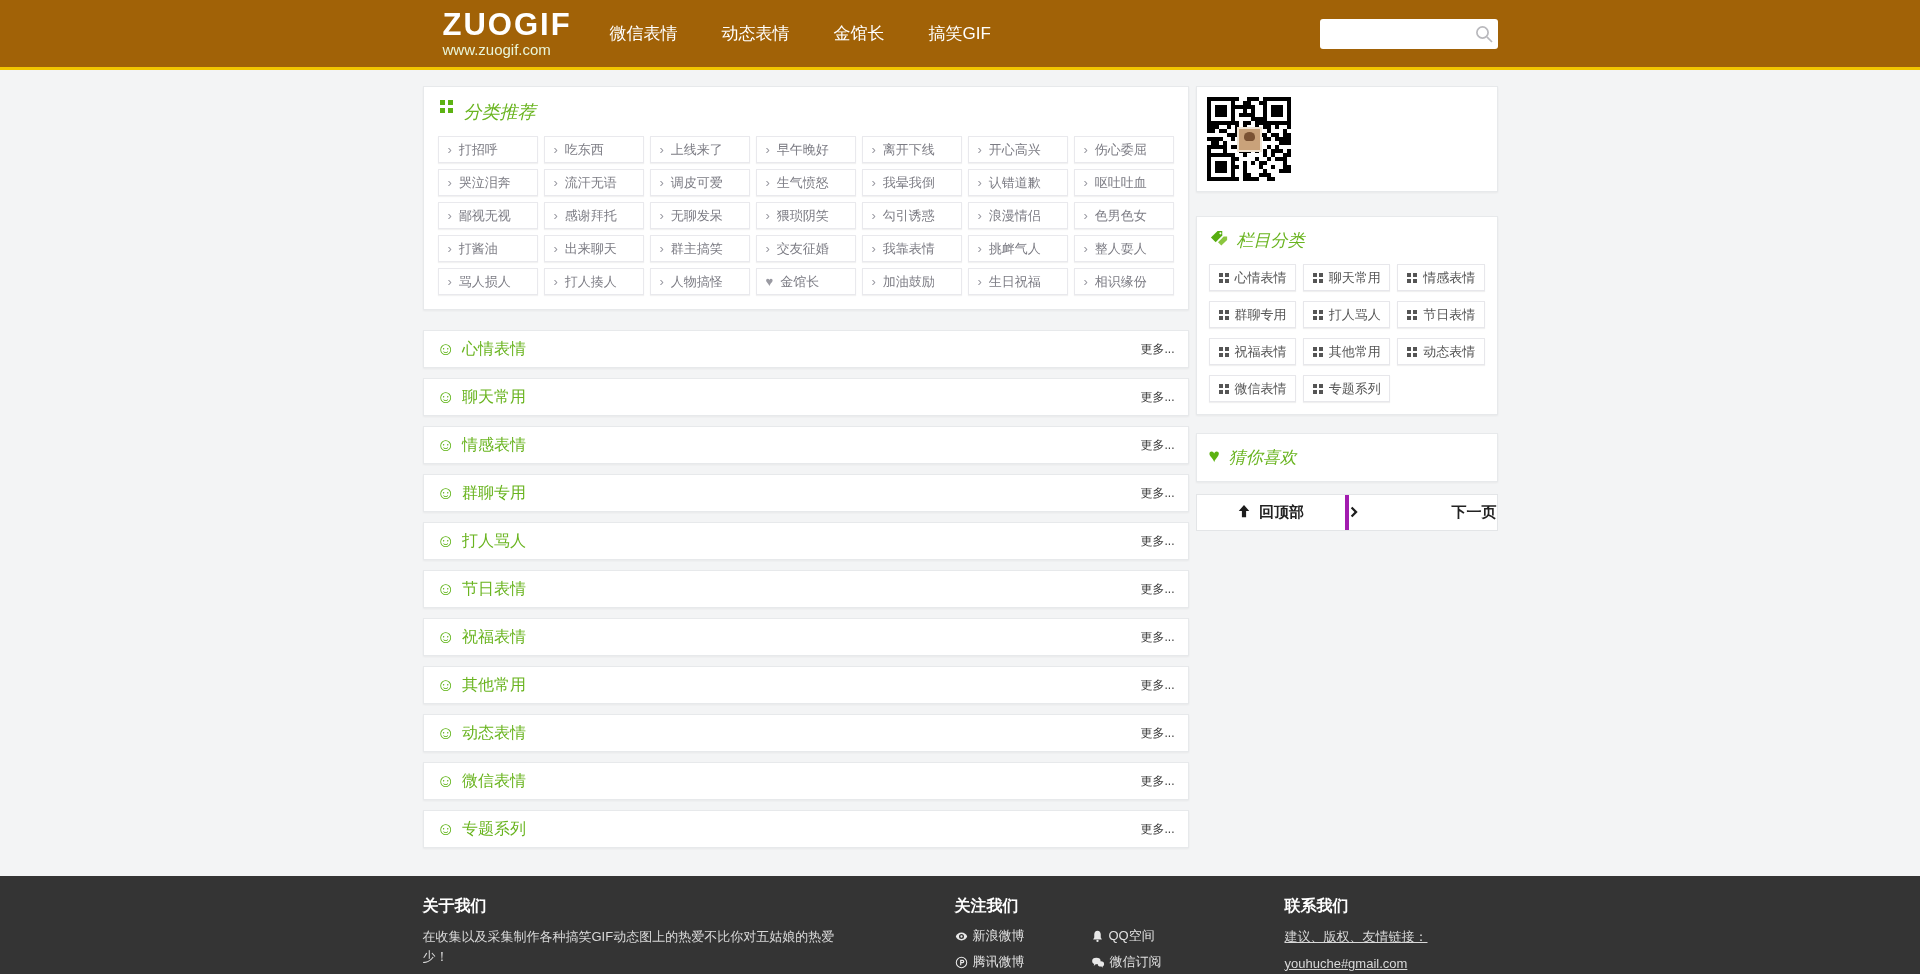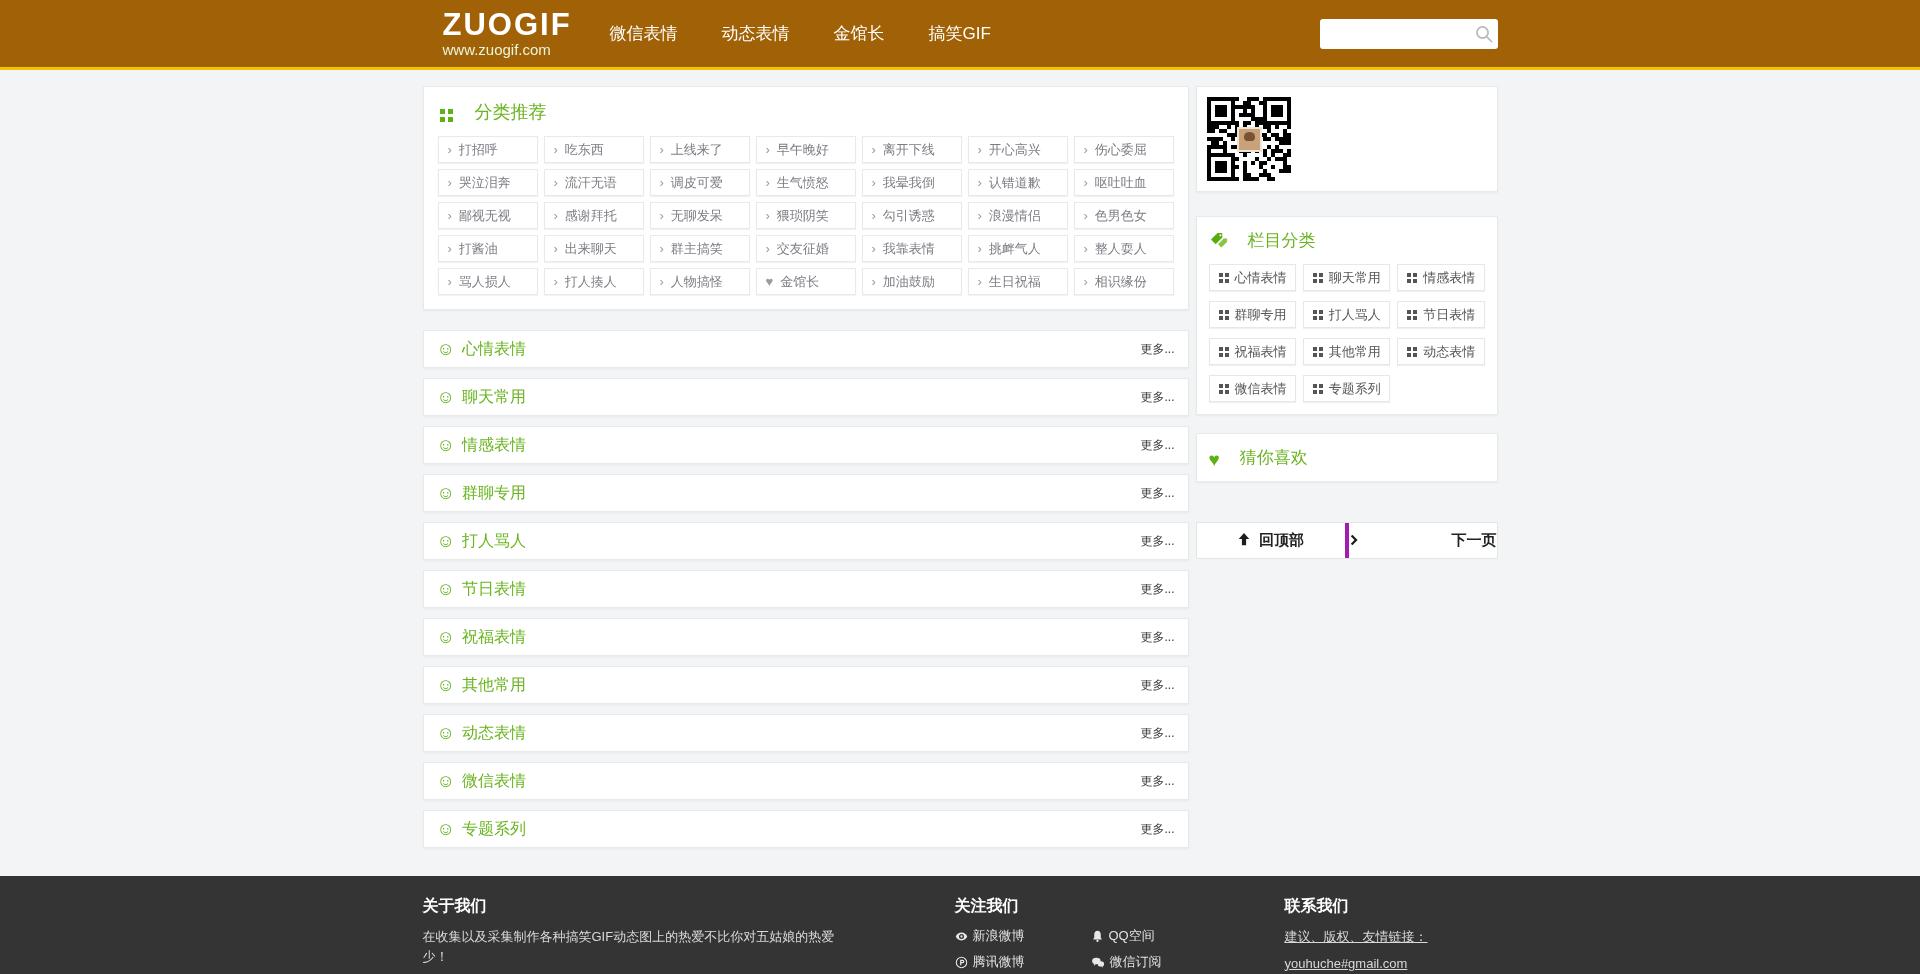--- a/index.html
+++ b/index.html
@@ -21,21 +21,21 @@
 
   
   .page-main { padding:16px 0 28px; }
   .page-main .container { display:flex; gap:7px; align-items:flex-start; }
   .col-left { width:766px; }
   .col-right { width:302px; }
   .card { background:#fff; border:1px solid #e7e9eb; box-shadow:0 1px 2px rgba(0,0,0,.05); }
 
   
   .recommend { padding:13px 14px 14px; }
-  .panel-head { display:flex; align-items:flex-end; gap:20px; margin-bottom:12px; }
+  .panel-head { display:flex; align-items:flex-start; gap:9px; margin-bottom:12px;font-style:italic; }
   .panel-title { color:#69b41f; font-size:18px; }
   .sq4 { width:5px; height:5px; background:#5cb212; display:inline-block; box-shadow:8px 0 0 #5cb212,0 8px 0 #5cb212,8px 8px 0 #5cb212; margin:0 10px 10px 2px; }
   .tag-grid { display:grid; grid-template-columns:repeat(7,1fr); gap:6px; }
   .tag { display:flex; align-items:center; gap:7px; border:1px solid #e9e9ed; box-shadow:0 1px 1px rgba(0,0,0,.05); background:#fff; height:27px; padding:0 9px; font-size:13px; color:#7c7c84; cursor:pointer; white-space:nowrap; }
   .tag .pre { color:#9a9aa2; font-size:13px; line-height:1; }
 
   
   .section-bar { height:38px; margin-top:10px; display:flex; align-items:center; padding:0 13px; }
   .section-bar:first-of-type { margin-top:20px; }
   .section-bar .smiley { color:#5cb212; font-size:18px; margin-right:7px; line-height:1; }
@@ -55,21 +55,21 @@
   .qr-line3 { font-size:15px; color:#52b307; margin-top:6px; font-style:italic; letter-spacing:2px; }
 
   .cat-panel { margin-top:24px; padding:12px; }
   .cat-grid { display:grid; grid-template-columns:repeat(3,1fr); gap:10px 7px; margin-top:12px; }
   .cat-item { display:flex; align-items:center; border:1px solid #e7e7eb; box-shadow:0 1px 1px rgba(0,0,0,.06); height:27px; padding:0 7px; font-size:13px; color:#555; cursor:pointer; white-space:nowrap; }
   .sq4s { width:4px; height:4px; background:#555; display:inline-block; box-shadow:6px 0 0 #555,0 6px 0 #555,6px 6px 0 #555; margin:0 12px 6px 2px; flex:0 0 auto; }
 
   .guess-panel { margin-top:18px; padding:12px; }
   .heart { color:#5cb212; font-size:19px; line-height:1; }
 
-  .pager { margin-top:40px; display:flex; background:#fff; border:1px solid #e3e5e7; height:37px; }
+  .pager { margin-top:12px; display:flex; background:#fff; border:1px solid #e3e5e7; height:37px; }
   .pager-btn { flex:1; display:flex; align-items:center; justify-content:center; gap:8px; font-size:15px; font-weight:bold; color:#222; cursor:pointer; }
   .pager-btn + .pager-btn { border-left:4px solid #a21caf;justify-content:space-between; }
 
   
   .site-footer { background:#343434; height:117px; padding-top:20px; color:#d9d9d9; }
   .site-footer .container { display:flex; }
   .f-col h3 { color:#fff; font-size:16px; margin-bottom:10px; font-weight:bold; }
   .f-about { width:432px; }
   .f-about p { font-size:13px; line-height:1.5; margin-bottom:7px; }
   .f-follow { width:330px; margin-left:100px; }

